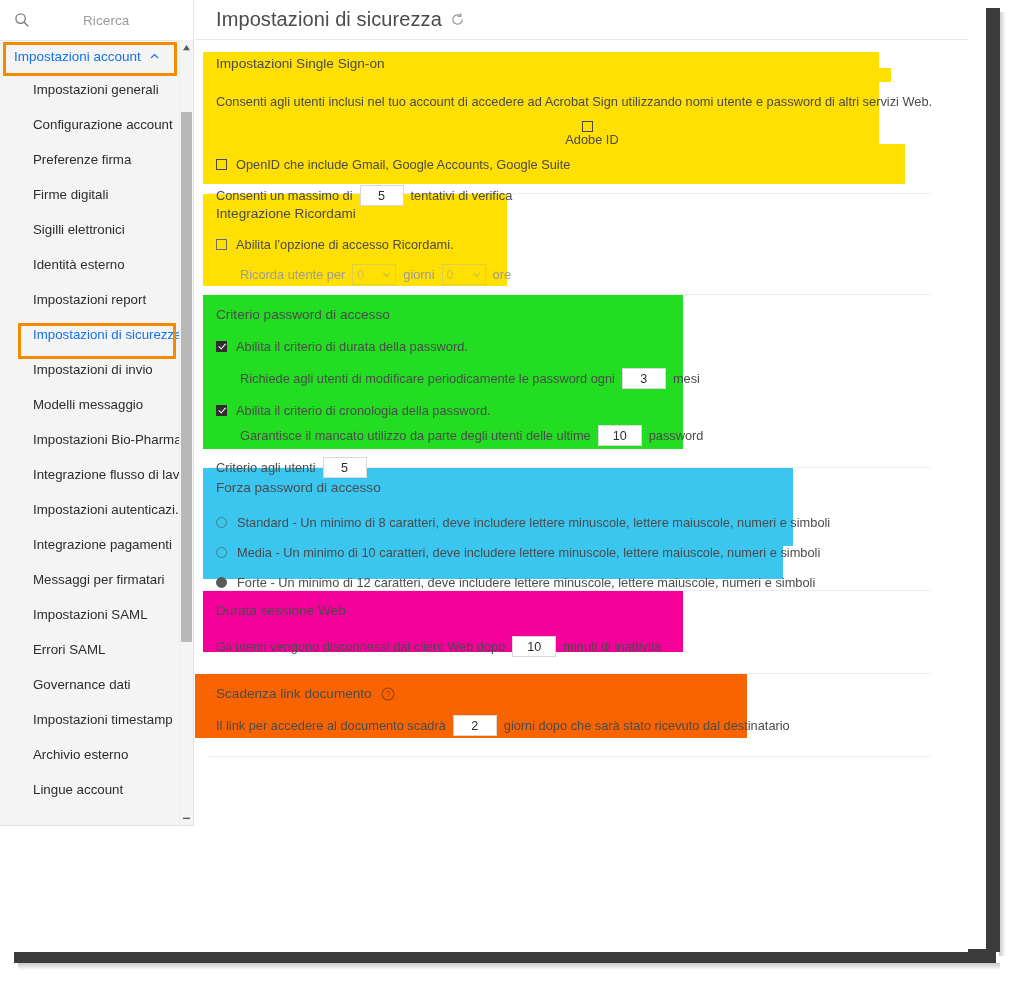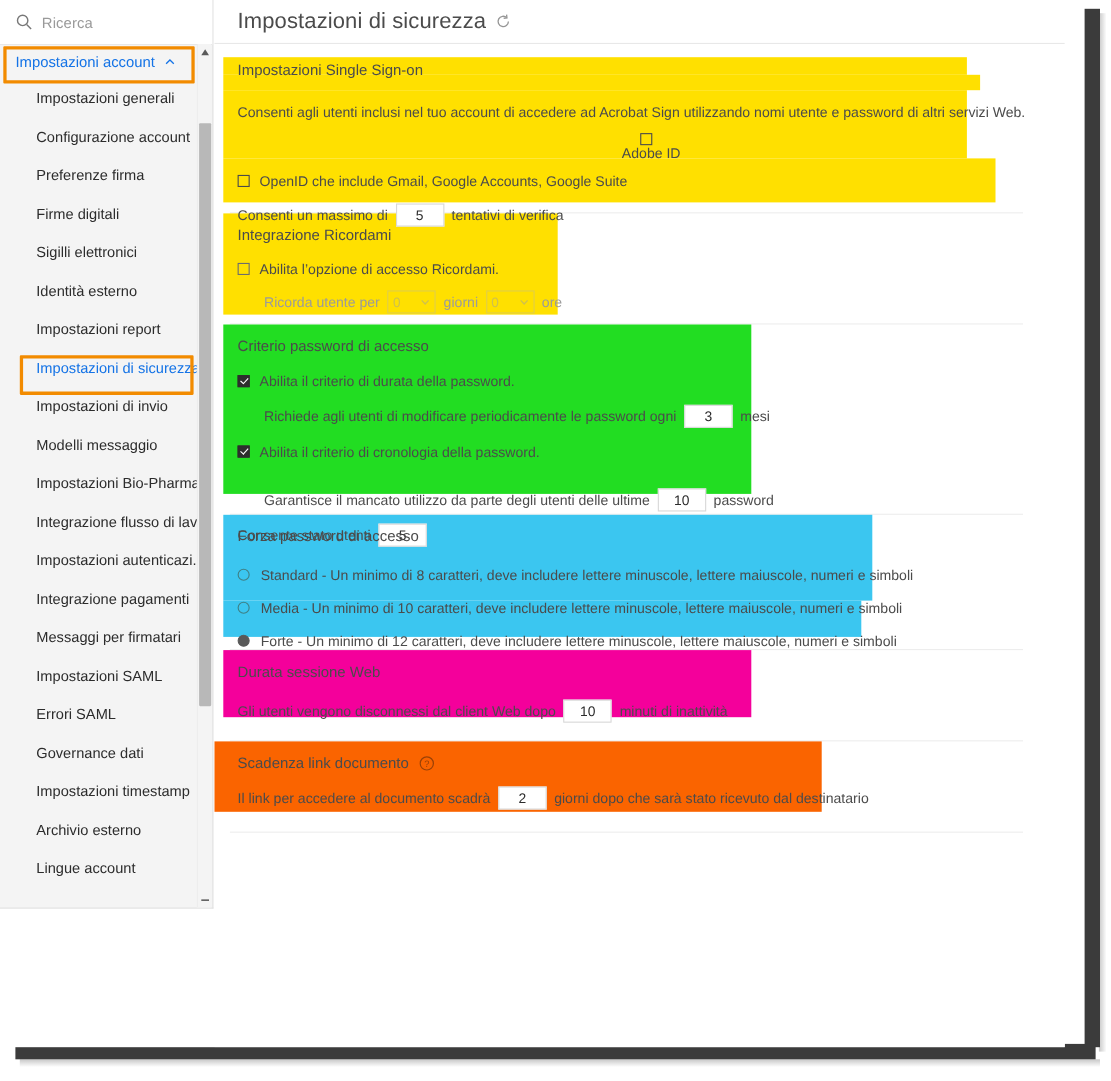--- a/index.html
+++ b/index.html
@@ -43,21 +43,21 @@
   #sidebar{
     position:absolute;left:0;top:0;width:194px;height:826px;
     background:#f4f4f4;
     border-right:1px solid #e2e2e2;
     border-bottom:1px solid #e2e2e2;
     box-sizing:border-box;
   }
   .search-row{
     position:relative;height:40px;background:#ffffff;
     border-bottom:1px solid #e8e8e8;
-    display:flex;align-items:center;padding-left:14px;
+    display:flex;align-items:center;padding-left:14px;gap:45px;
   }
   .search-icon{width:16px;height:16px;flex:0 0 auto;margin-right:8px;opacity:.75;}
   .search-ph{
     font-size:13.5px;color:#9a9a9a;letter-spacing:.1px;
   }
 
   .nav-scroll{
     position:absolute;left:0;top:40px;width:194px;height:785px;
     overflow:hidden;
   }
@@ -389,27 +389,27 @@
             </div>
             <div class="row indent" style="margin-top:7px;">
               <span>Richiede agli utenti di modificare periodicamente le password ogni</span>
               <span class="num">3</span>
               <span>mesi</span>
             </div>
             <div class="row" style="margin-top:7px;">
               <span class="cb checked"></span>
               <span>Abilita il criterio di cronologia della password.</span>
             </div>
-            <div class="row indent" style="margin-top:19px;">
+            <div class="row indent" style="margin-top:0;">
               <span>Garantisce il mancato utilizzo da parte degli utenti delle ultime</span>
               <span class="num">10</span>
               <span>password</span>
             </div>
             <div class="row" style="margin-top:7px;">
-              <span>Consente stato utenti</span>
+              <span>Criterio agli utenti</span>
               <span class="num">5</span>
             </div>
           </div>
         </div>
 
         <div class="sec-divider"></div>
 
         <div class="section" style="height:122px;">
           <div class="hi" id="hi-str-a"></div>
           <div class="hi" id="hi-str-b"></div>

